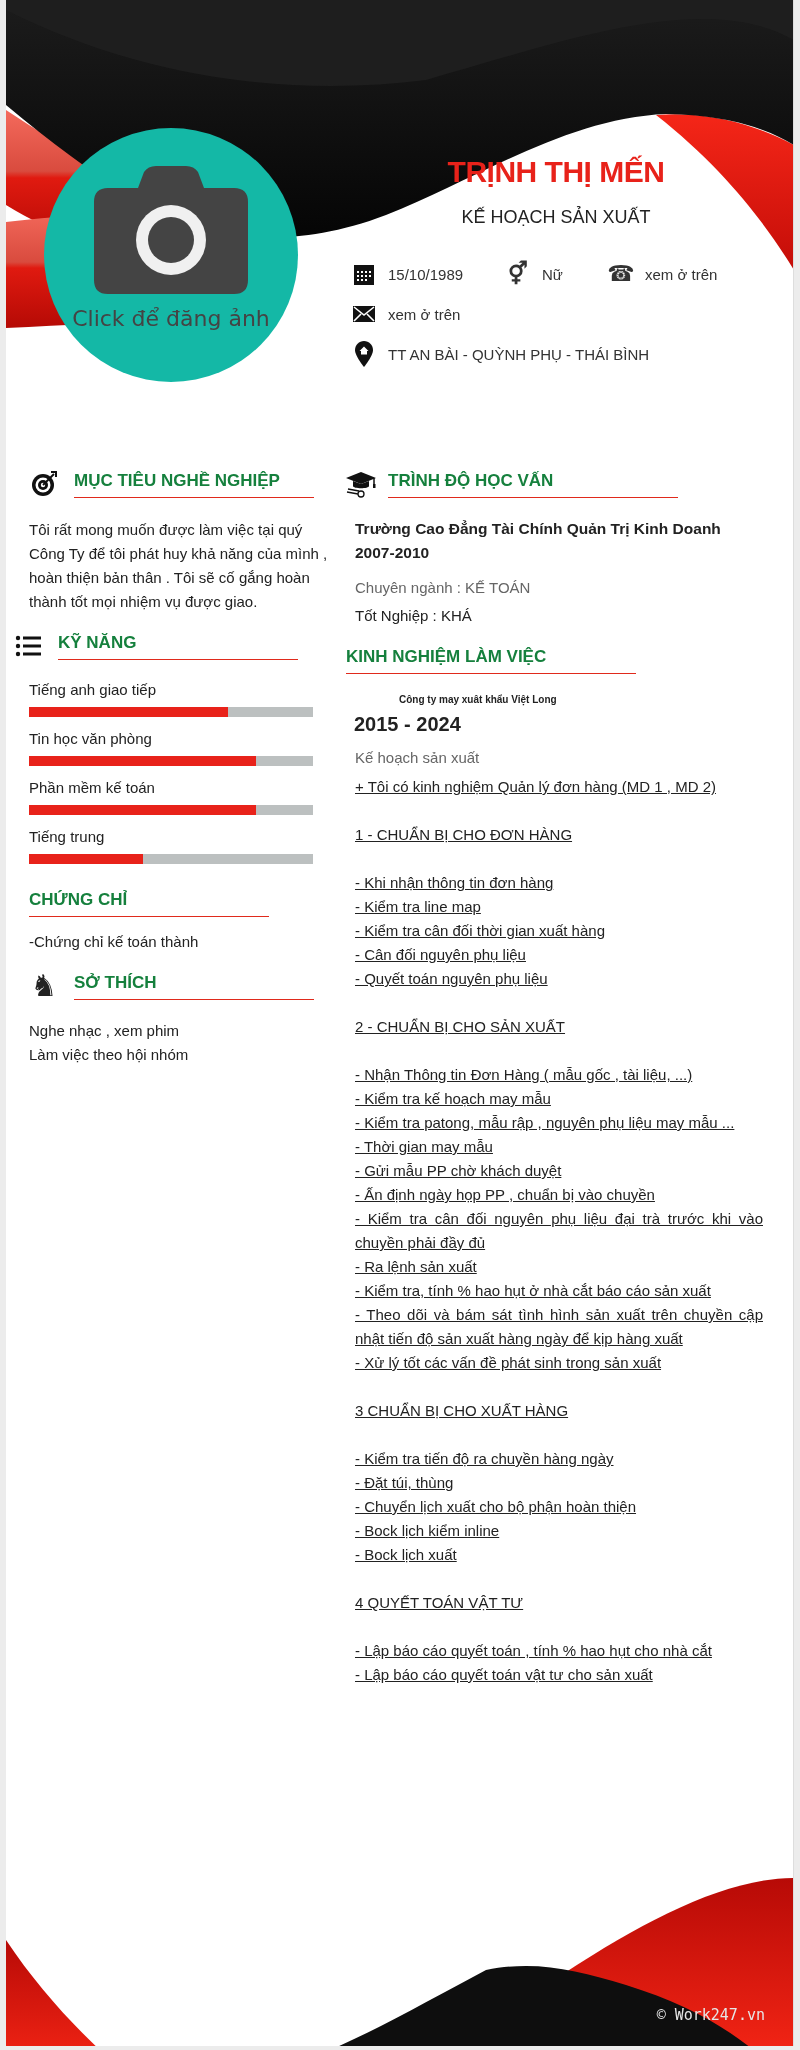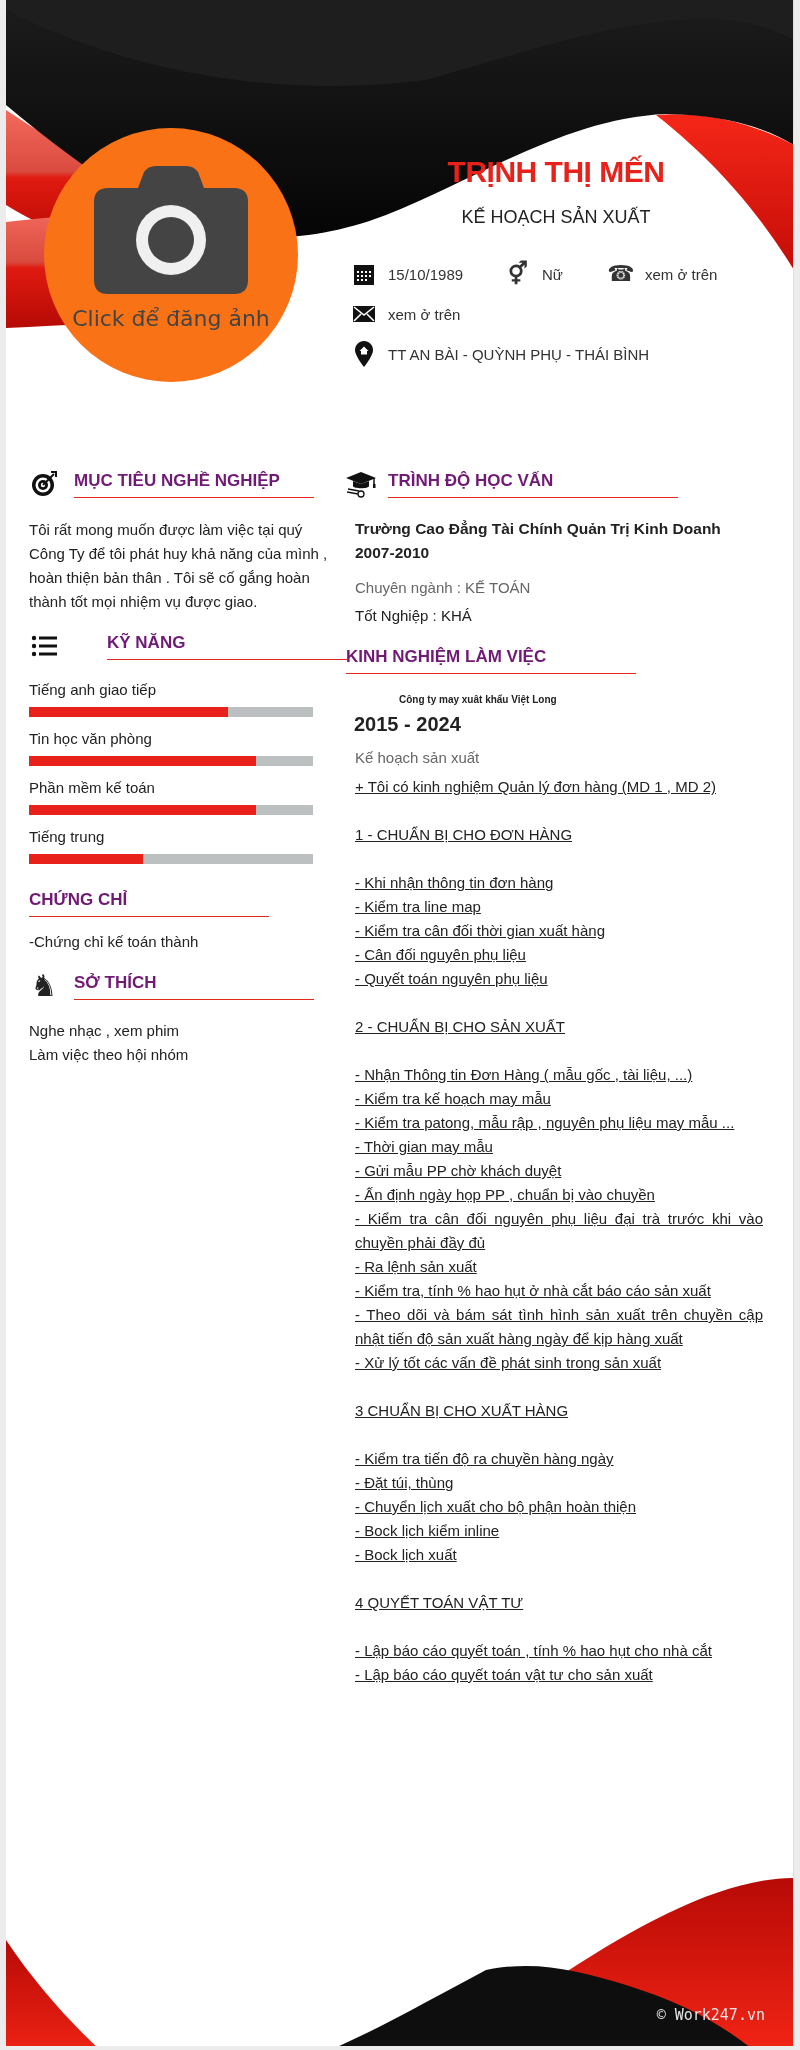--- a/index.html
+++ b/index.html
@@ -1,33 +1,33 @@
 <!DOCTYPE html>
 <html><head>
 <meta charset="utf-8">
 <style>
   * { box-sizing: border-box; margin: 0; padding: 0; }
   html, body { width: 800px; height: 2050px; background: #ececec; overflow: hidden; }
   body { font-family: "Liberation Sans", sans-serif; color: #222; position: relative; }
   .page { position: absolute; left: 6px; top: 0; width: 788px; height: 2046px; background: #fff; overflow: hidden; border-right: 1px solid #ddd; }
   .bg-svg { position: absolute; left: 0; top: 0; }
 
-  .photo { position: absolute; left: 38px; top: 128px; width: 254px; height: 254px; border-radius: 50%; background: #f97316; cursor: pointer; }
+  .photo { position: absolute; left: 38px; top: 128px; width: 254px; height: 254px; border-radius: 50%; background: #14b8a6; cursor: pointer; }
   .photo svg { position: absolute; left: 50px; top: 38px; }
   .photo-label { position: absolute; left: 0; right: 0; top: 178px; text-align: center; font-family: "DejaVu Sans", sans-serif; font-size: 22px; color: #444; }
 
   .name { position: absolute; left: 370px; width: 360px; top: 155px; text-align: center; font-size: 30px; font-weight: bold; color: #e8221a; letter-spacing: -0.5px; }
   .job-title { position: absolute; left: 370px; width: 360px; top: 207px; text-align: center; font-size: 18px; color: #222; }
 
   .contact { position: absolute; display: flex; align-items: center; font-size: 15px; color: #333; }
   .contact .ic { width: 24px; height: 24px; margin-right: 12px; display: inline-flex; align-items: center; justify-content: center; }
 
   .sec-head { position: absolute; display: flex; align-items: flex-end; }
   .sec-head .ic { width: 30px; height: 28px; display: inline-flex; align-items: center; justify-content: center; }
-  .sec-title { font-size: 17px; font-weight: bold; color: #701a75; padding-bottom: 6px; border-bottom: 1.5px solid #e02a1c; }
+  .sec-title { font-size: 17px; font-weight: bold; color: #15803d; padding-bottom: 6px; border-bottom: 1.5px solid #e02a1c; }
 
   .txt { position: absolute; font-size: 15px; line-height: 24px; color: #222; }
   .muted { color: #666; }
   .bold { font-weight: bold; }
 
   .skill-label { position: absolute; left: 23px; font-size: 15px; color: #222; }
   .bar { position: absolute; left: 23px; width: 284px; height: 10px; background: #bcc0c0; }
   .bar .fill { height: 100%; background: #e8221a; }
 
   .exp-list { position: absolute; left: 349px; width: 408px; top: 725px; font-size: 15px; line-height: 24px; color: #222; }
@@ -153,21 +153,21 @@
     </span>
     <span class="sec-title" style="width:240px;">MỤC TIÊU NGHỀ NGHIỆP</span>
   </div>
   <div class="txt" style="left:23px; top:518px; width:300px;">
     <div>Tôi rất mong muốn được làm việc tại quý</div>
     <div>Công Ty để tôi phát huy khả năng của mình ,</div>
     <div>hoàn thiện bản thân . Tôi sẽ cố gắng hoàn</div>
     <div>thành tốt mọi nhiệm vụ được giao.</div>
   </div>
 
-  <div class="sec-head" style="left:23px; top:632px;gap:33px;">
+  <div class="sec-head" style="left:7px; top:632px;">
     <span class="ic" style="margin-right:15px;">
       <svg width="26" height="22" viewBox="0 0 26 22">
           <g fill="#111">
             <circle cx="3" cy="3" r="2.2"></circle>
             <circle cx="3" cy="11" r="2.2"></circle>
             <circle cx="3" cy="19" r="2.2"></circle>
             <rect x="8" y="1.5" width="18" height="3"></rect>
             <rect x="8" y="9.5" width="18" height="3"></rect>
             <rect x="8" y="17.5" width="18" height="3"></rect>
           </g>

